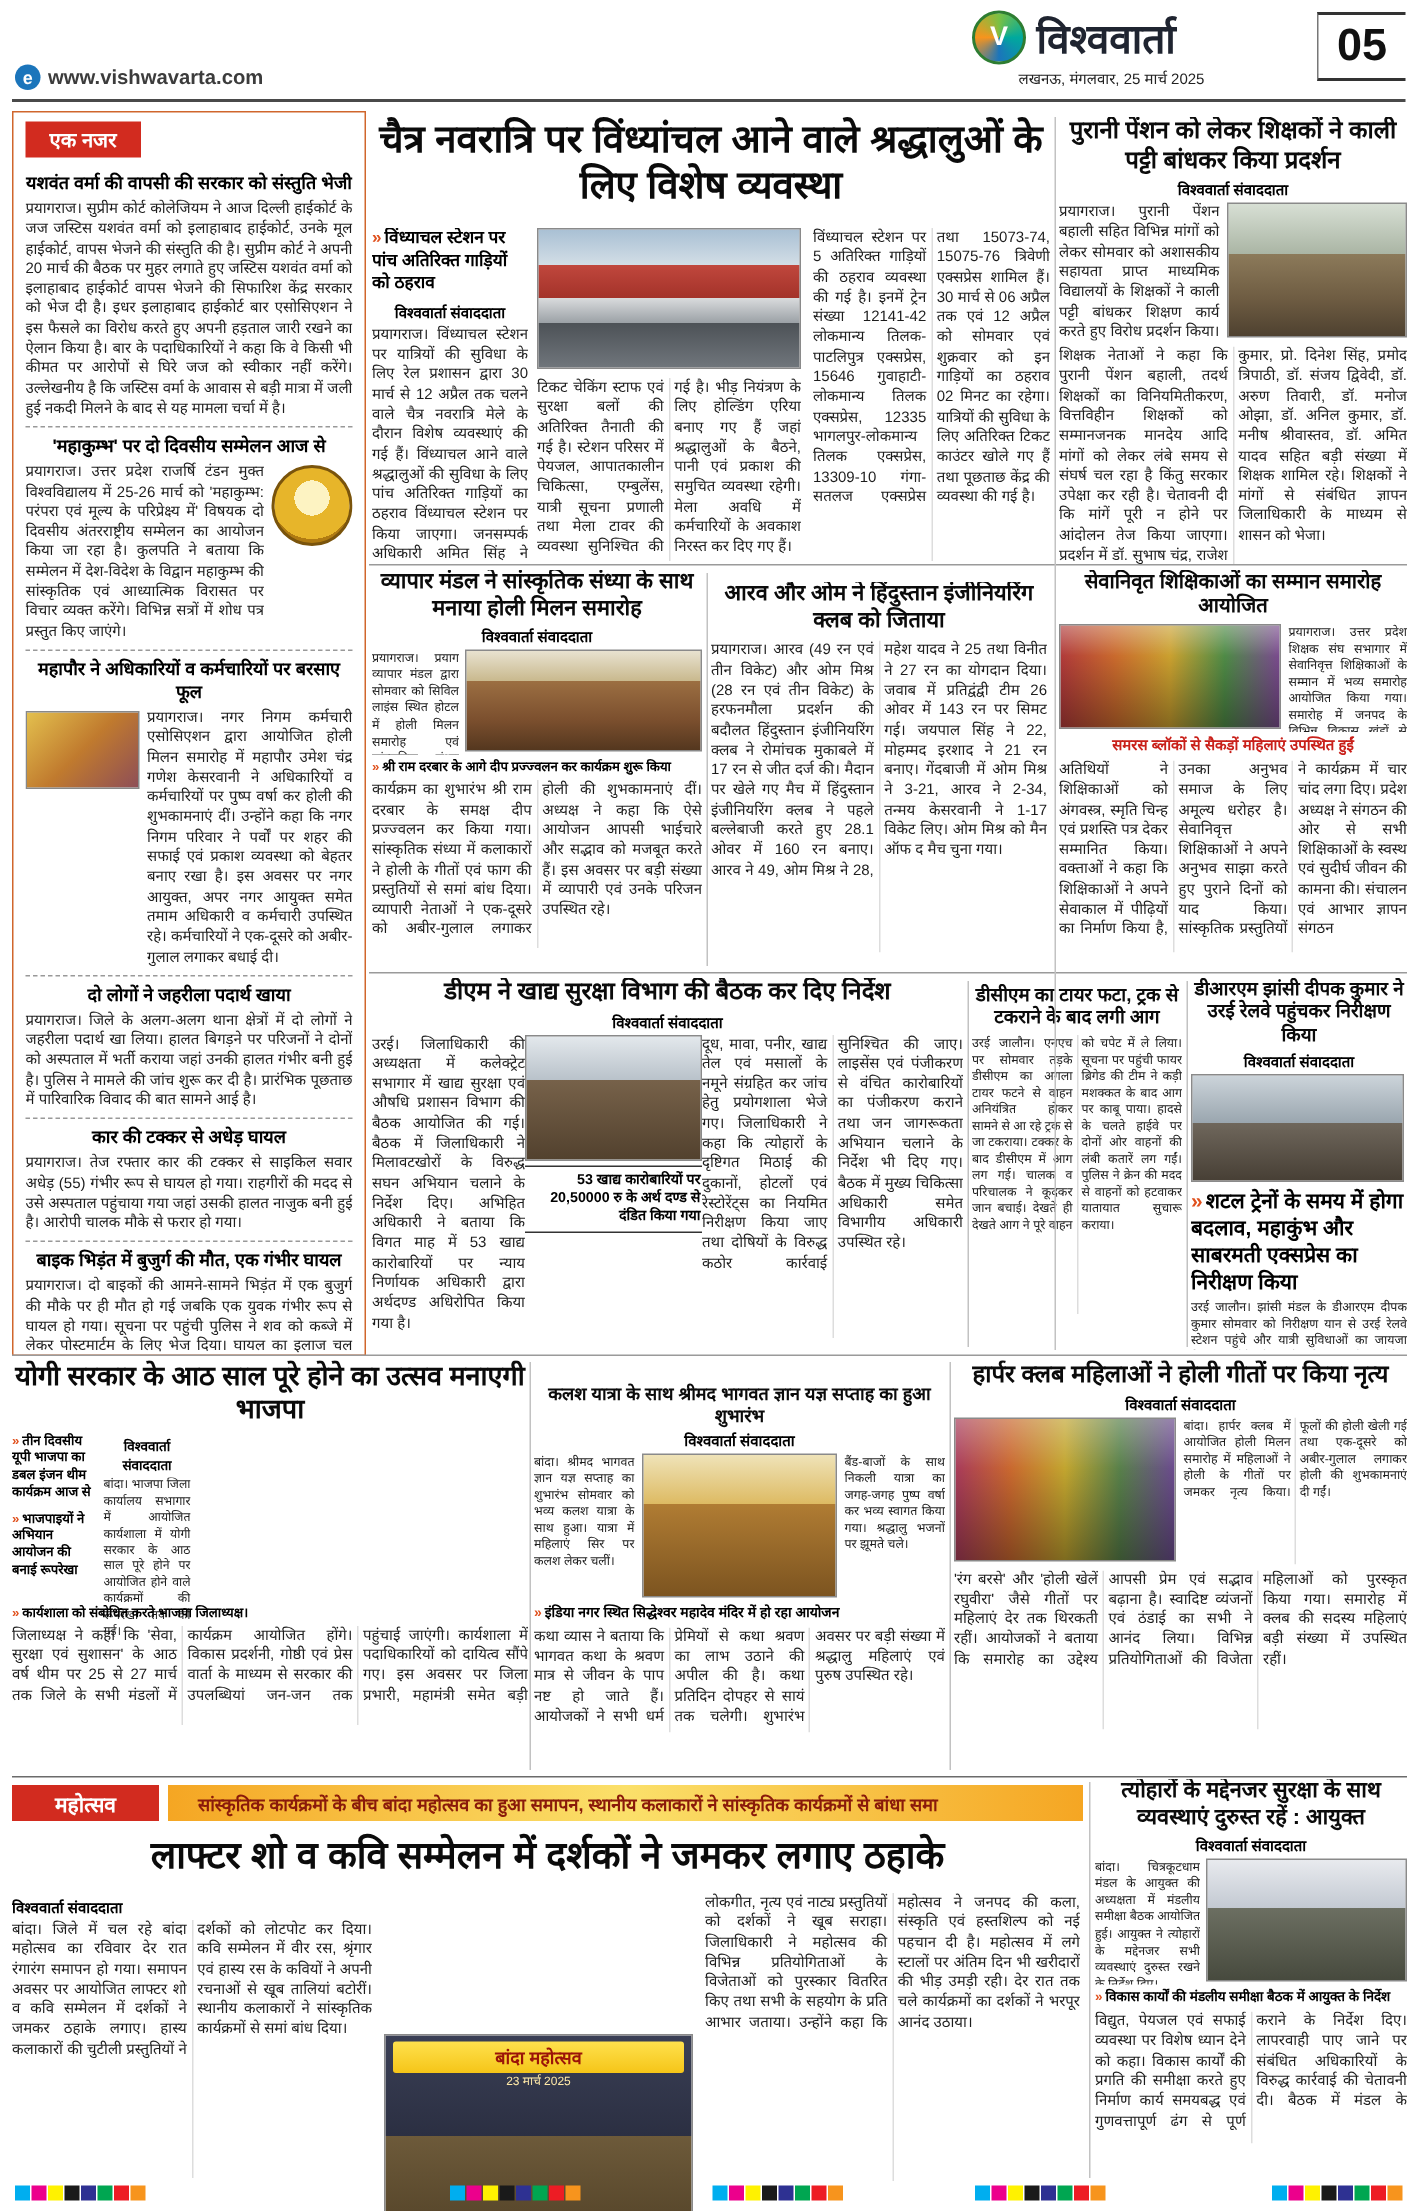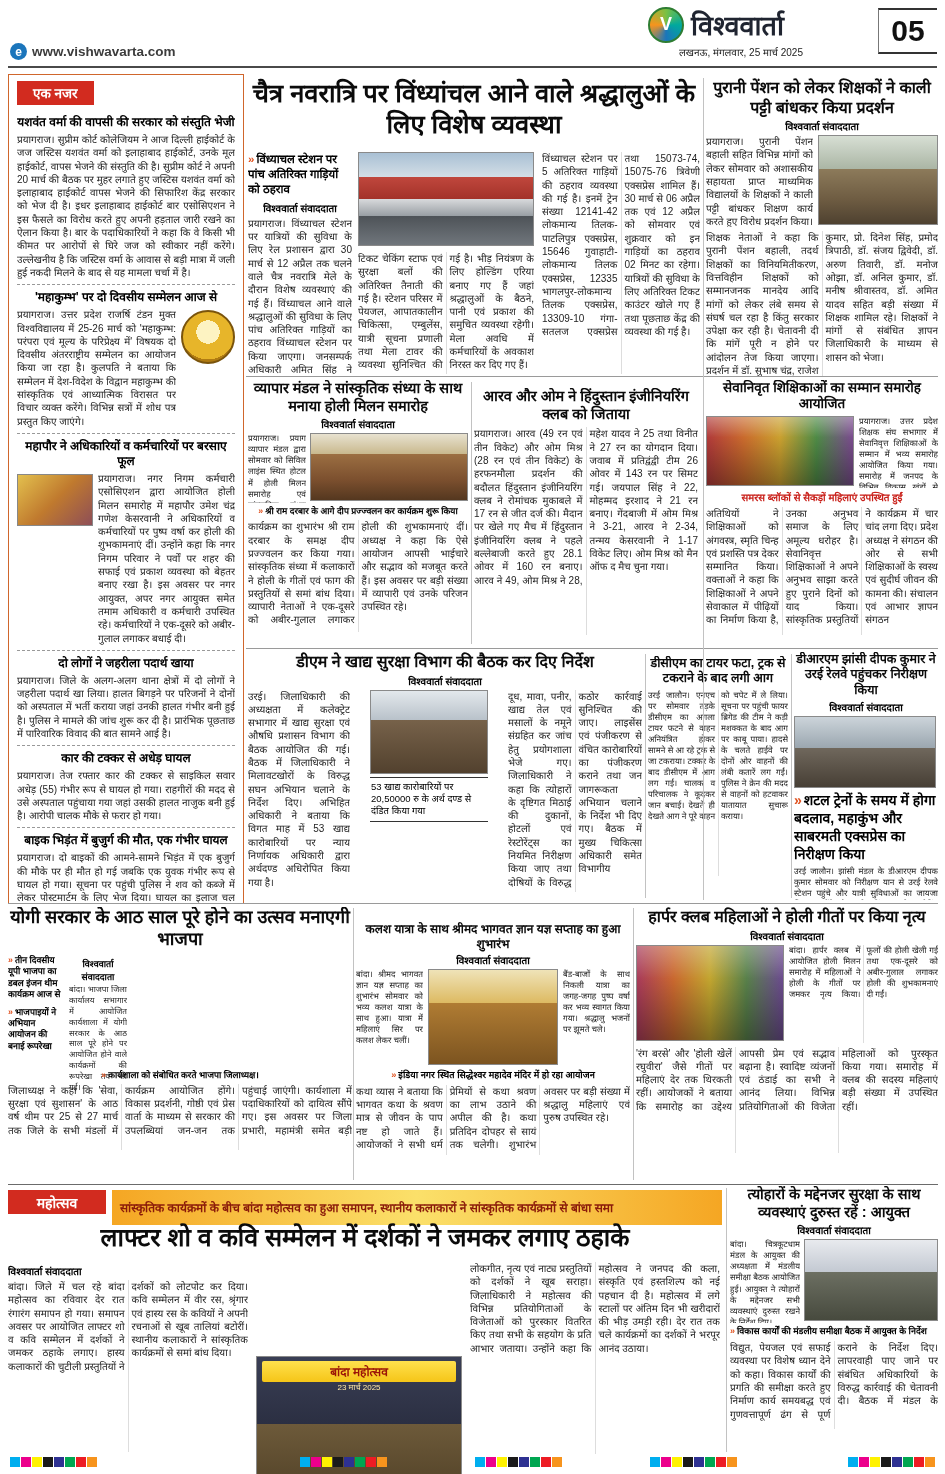--- a/index.html
+++ b/index.html
@@ -8,21 +8,21 @@
   .page{position:relative;width:945px;height:1474px;background:#fff;overflow:hidden}
   .abs{position:absolute}
   .hl{font-weight:bold;color:#0b0b0b;text-align:center;line-height:1.22}
   .byline{font-weight:bold;font-size:10px;text-align:center;color:#000;margin:2px 0}
   .bt{font-size:10px;line-height:1.33;text-align:justify;color:#1d1d1d;overflow:hidden}
   .cols2{column-count:2;column-gap:7px;column-rule:1px solid #ddd}
   .cols3{column-count:3;column-gap:7px;column-rule:1px solid #ddd}
   .sub{font-weight:bold;line-height:1.3;color:#000}
   .mark{color:#e0511e;font-weight:bold;margin-right:2px}
   .redsub{color:#c9201a;font-weight:bold;text-align:center;line-height:1.3}
-  .cap{font-size:8.8px;font-weight:bold;text-align:center;line-height:1.25;color:#000}
+  .cap{font-size:8.8px;font-weight:bold;text-align:left;line-height:1.25;color:#000}
   .ph{position:relative;overflow:hidden;border:1px solid #8a8a8a;flex-shrink:0}
   .hline{position:absolute;background:#9a9a9a;height:1px}
   .vline{position:absolute;background:#c2c2c2;width:1px}
   
   .region-title{position:absolute;left:150px;top:10px;width:480px;font-size:21px;font-weight:bold;text-align:center;color:#000}
   .brand-block{position:absolute;left:648px;top:6px;display:flex;align-items:center;gap:7px}
   .brand-logo{width:36px;height:36px;border-radius:50%;background:conic-gradient(#7ac143,#00a99d,#1b75bb,#f7941d,#7ac143);display:flex;align-items:center;justify-content:center;color:#fff;font-weight:bold;font-size:18px;border:2px solid #2e7d32}
   .brand-name{font-size:27px;font-weight:bold;color:#1f2430}
   .dateline{position:absolute;left:648px;top:45px;width:186px;font-size:10px;text-align:center;color:#222}
   .pageno{position:absolute;left:878px;top:8px;width:59px;height:46px;border-top:2px solid #333;border-bottom:2px solid #333;border-left:1px solid #777;display:flex;align-items:center;justify-content:center;font-size:30px;font-weight:bold;color:#111}
@@ -47,25 +47,25 @@
   .ph-bjp{background:linear-gradient(180deg,#f6f0e4 0%,#efe4cf 18%,#8a6b4a 18%,#5f452c 78%,#2e5b33 78%,#1f4426 100%)}
   .ph-kalash{background:linear-gradient(180deg,#efe3b8 0%,#ddba62 35%,#b07c33 35%,#7c5420 100%)}
   .ph-harper{background:linear-gradient(180deg,rgba(255,255,255,.3) 0%,rgba(0,0,0,0) 35%,rgba(0,0,0,.35) 100%),linear-gradient(90deg,#a83b5a,#c9682f,#c2a52f,#58804a,#6b4a8e)}
   .ph-festival{background:linear-gradient(180deg,#3a3f55 0%,#2b2f42 40%,#6d5a3a 40%,#46371f 100%)}
   .ph-comm{background:linear-gradient(180deg,#e8eaee 0%,#c3c9d2 40%,#6c6f62 40%,#474a3e 100%)}
   .bjp-banner{position:absolute;top:4px;left:5px;right:5px;background:linear-gradient(#ff9a2e,#f07800);color:#fff;font-weight:bold;font-size:11px;text-align:center;padding:2px 0;border-radius:2px}
   .fest-banner{position:absolute;top:4px;left:5px;right:5px;background:linear-gradient(#ffe14d,#f5c518);color:#9b1408;font-weight:bold;font-size:12px;text-align:center;padding:2px 0;border-radius:2px}
   .fest-date{position:absolute;top:24px;left:5px;right:5px;color:#ffe9a8;font-size:8px;text-align:center}
   
   .fest-tab{position:absolute;left:8px;top:1190px;width:98px;height:24px;background:#d22b1f;color:#fff;font-weight:bold;font-size:14px;display:flex;align-items:center;justify-content:center}
-  .fest-strip{position:absolute;left:112px;top:1190px;width:610px;height:35px;background:linear-gradient(90deg,#f5a623,#fbe06a,#f5a623);color:#8a1a0a;font-weight:bold;font-size:12px;display:flex;align-items:center;padding:0 8px;white-space:nowrap;overflow:hidden}
+  .fest-strip{position:absolute;left:112px;top:1190px;width:610px;height:24px;background:linear-gradient(90deg,#f5a623,#fbe06a,#f5a623);color:#8a1a0a;font-weight:bold;font-size:12px;display:flex;align-items:center;padding:0 20px;white-space:nowrap;overflow:hidden}
   
   .bars{position:absolute;top:1457px;display:flex;gap:1px}
   .bars span{display:block;width:10px;height:10px}
-  .highlight-box{border-top:1px solid #333;border-bottom:1px solid #333;font-size:9.5px;font-weight:normal;text-align:left;line-height:1.3;padding:3px 1px;margin-top:3px;color:#000}
+  .highlight-box{border-top:1px solid #333;border-bottom:1px solid #333;font-size:9.5px;font-weight:bold;text-align:right;line-height:1.3;padding:3px 1px;margin-top:3px;color:#000}
 </style>
 </head>
 <body>
 
 <div class="page">
 
   <div class="brand-block">
     <span class="brand-logo">
         <span>V</span>
       </span>
@@ -153,21 +153,21 @@
       <span class="ph ph-teachers" style="width:148px;height:70px"></span>
       <p class="b bt" style="flex:1;font-size:8.3px">प्रयागराज। उत्तर प्रदेश शिक्षक संघ सभागार में सेवानिवृत्त शिक्षिकाओं के सम्मान में भव्य समारोह आयोजित किया गया। समारोह में जनपद के विभिन्न विकास खंडों से सैकड़ों सेवानिवृत्त शिक्षिकाएं सम्मिलित हुईं।</p>
     </div>
     <div class="redsub" style="font-size:10px">समरस ब्लॉकों से सैकड़ों महिलाएं उपस्थित हुईं</div>
     <div class="bt cols3" style="height:128px;margin-top:3px">अतिथियों ने शिक्षिकाओं को अंगवस्त्र, स्मृति चिन्ह एवं प्रशस्ति पत्र देकर सम्मानित किया। वक्ताओं ने कहा कि शिक्षिकाओं ने अपने सेवाकाल में पीढ़ियों का निर्माण किया है, उनका अनुभव समाज के लिए अमूल्य धरोहर है। सेवानिवृत्त शिक्षिकाओं ने अपने अनुभव साझा करते हुए पुराने दिनों को याद किया। सांस्कृतिक प्रस्तुतियों ने कार्यक्रम में चार चांद लगा दिए। प्रदेश अध्यक्ष ने संगठन की ओर से सभी शिक्षिकाओं के स्वस्थ एवं सुदीर्घ जीवन की कामना की। संचालन एवं आभार ज्ञापन संगठन पदाधिकारियों द्वारा किया गया।</div>
   </div>
 
   <div class="abs" style="left:248px;top:652px;width:394px;height:244px;overflow:hidden">
     <div class="hl" style="font-size:16px">डीएम ने खाद्य सुरक्षा विभाग की बैठक कर दिए निर्देश</div>
     <div class="byline">विश्ववार्ता संवाददाता</div>
-    <div style="display:flex;gap:20px;height:202px">
+    <div style="display:flex;gap:0;height:202px">
       <p class="bt" style="width:102px">उरई। जिलाधिकारी की अध्यक्षता में कलेक्ट्रेट सभागार में खाद्य सुरक्षा एवं औषधि प्रशासन विभाग की बैठक आयोजित की गई। बैठक में जिलाधिकारी ने मिलावटखोरों के विरुद्ध सघन अभियान चलाने के निर्देश दिए। अभिहित अधिकारी ने बताया कि विगत माह में 53 खाद्य कारोबारियों पर न्याय निर्णायक अधिकारी द्वारा अर्थदण्ड अधिरोपित किया गया है।</p>
       <div style="width:118px">
         <span class="ph ph-dm" style="display:block;width:118px;height:84px"></span>
         <div class="highlight-box">53 खाद्य कारोबारियों पर 20,50000 रु के अर्थ दण्ड से दंडित किया गया</div>
       </div>
       <div class="bt cols2" style="flex:1">दूध, मावा, पनीर, खाद्य तेल एवं मसालों के नमूने संग्रहित कर जांच हेतु प्रयोगशाला भेजे गए। जिलाधिकारी ने कहा कि त्योहारों के दृष्टिगत मिठाई की दुकानों, होटलों एवं रेस्टोरेंट्स का नियमित निरीक्षण किया जाए तथा दोषियों के विरुद्ध कठोर कार्रवाई सुनिश्चित की जाए। लाइसेंस एवं पंजीकरण से वंचित कारोबारियों का पंजीकरण कराने तथा जन जागरूकता अभियान चलाने के निर्देश भी दिए गए। बैठक में मुख्य चिकित्सा अधिकारी समेत विभागीय अधिकारी उपस्थित रहे।</div>
     </div>
   </div>
 
   <div class="abs" style="left:648px;top:656px;width:140px;height:240px;overflow:hidden">

